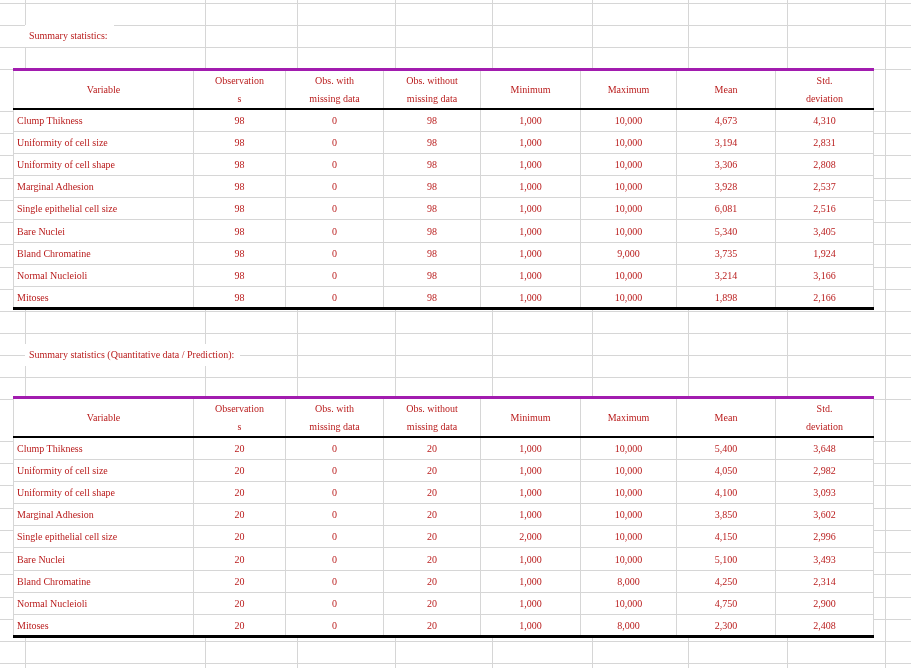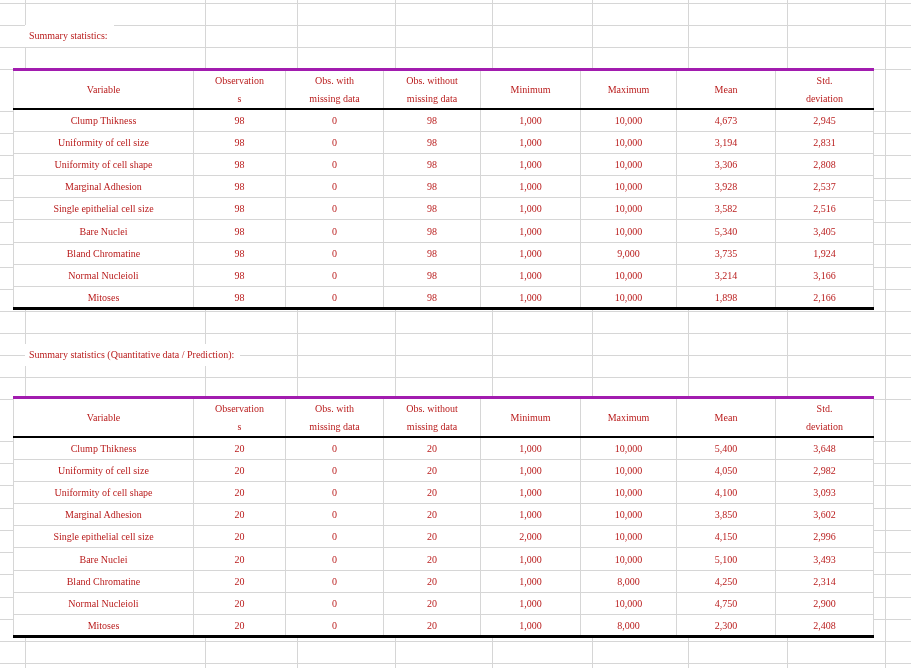--- a/index.html
+++ b/index.html
@@ -24,21 +24,21 @@
     border:1px solid #d6d6d6;border-bottom:2px solid #000;
     overflow:hidden;
   }
   
   table.stat-table th:nth-child(n+3){border-left:1.5px solid #000;}
   table.stat-table td{
     border:1px solid #d6d6d6;padding:0 3px;white-space:nowrap;overflow:hidden;
     vertical-align:middle;
   }
   table.stat-table tbody tr{height:22.2px;}
-  td.var-cell{text-align:center;padding-left:4px;}
+  td.var-cell{text-align:left;padding-left:4px;}
   td.num-cell{text-align:center;}
 </style>
 </head>
 <body>
 
 <div class="sheet">
   <div id="gridlines">
       <div class="vline" style="left: 25px; background: rgb(214, 214, 214);"></div>
       <div class="vline" style="left: 205px; background: rgb(214, 214, 214);"></div>
       <div class="vline" style="left: 297px; background: rgb(214, 214, 214);"></div>
@@ -108,21 +108,21 @@
       </thead>
     <tbody>
         <tr>
           <td class="var-cell">Clump Thikness</td>
           <td class="num-cell">98</td>
           <td class="num-cell">0</td>
           <td class="num-cell">98</td>
           <td class="num-cell">1,000</td>
           <td class="num-cell">10,000</td>
           <td class="num-cell">4,673</td>
-          <td class="num-cell">2,945</td>
+          <td class="num-cell">4,310</td>
         </tr>
         <tr>
           <td class="var-cell">Uniformity of cell size</td>
           <td class="num-cell">98</td>
           <td class="num-cell">0</td>
           <td class="num-cell">98</td>
           <td class="num-cell">1,000</td>
           <td class="num-cell">10,000</td>
           <td class="num-cell">3,194</td>
           <td class="num-cell">2,831</td>
@@ -147,21 +147,21 @@
           <td class="num-cell">3,928</td>
           <td class="num-cell">2,537</td>
         </tr>
         <tr>
           <td class="var-cell">Single epithelial cell size</td>
           <td class="num-cell">98</td>
           <td class="num-cell">0</td>
           <td class="num-cell">98</td>
           <td class="num-cell">1,000</td>
           <td class="num-cell">10,000</td>
-          <td class="num-cell">3,582</td>
+          <td class="num-cell">6,081</td>
           <td class="num-cell">2,516</td>
         </tr>
         <tr>
           <td class="var-cell">Bare Nuclei</td>
           <td class="num-cell">98</td>
           <td class="num-cell">0</td>
           <td class="num-cell">98</td>
           <td class="num-cell">1,000</td>
           <td class="num-cell">10,000</td>
           <td class="num-cell">5,340</td>

